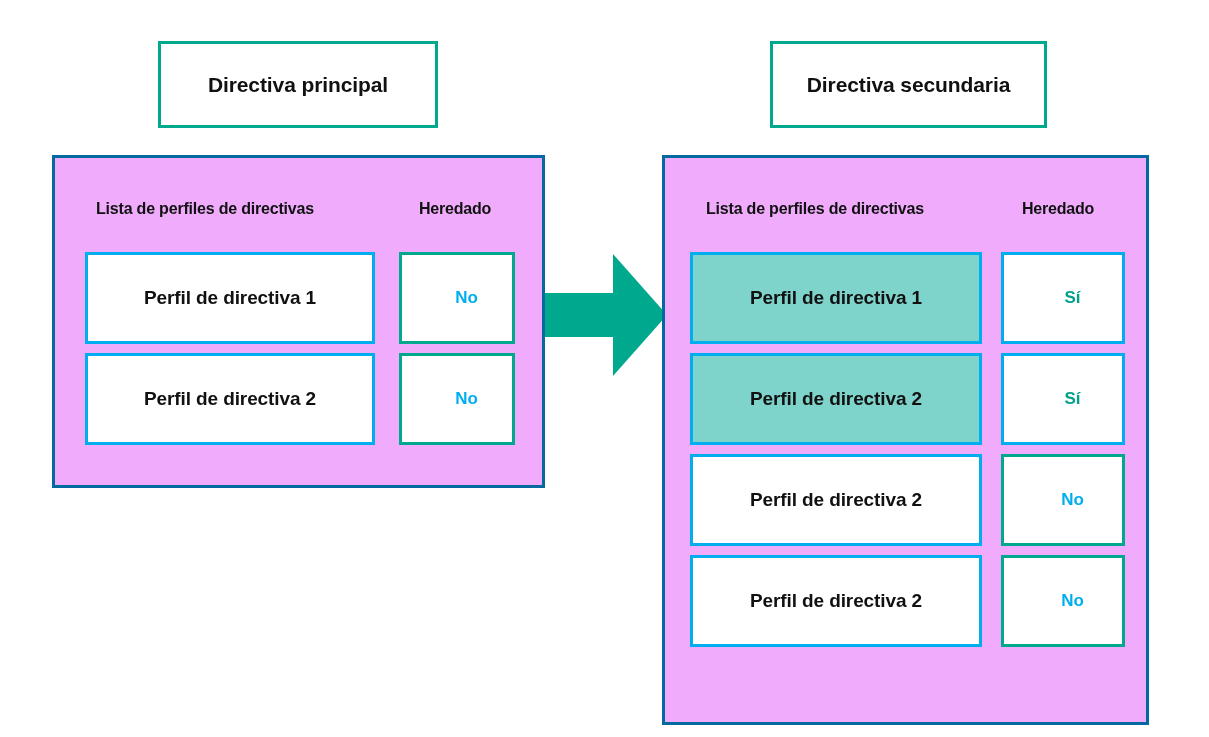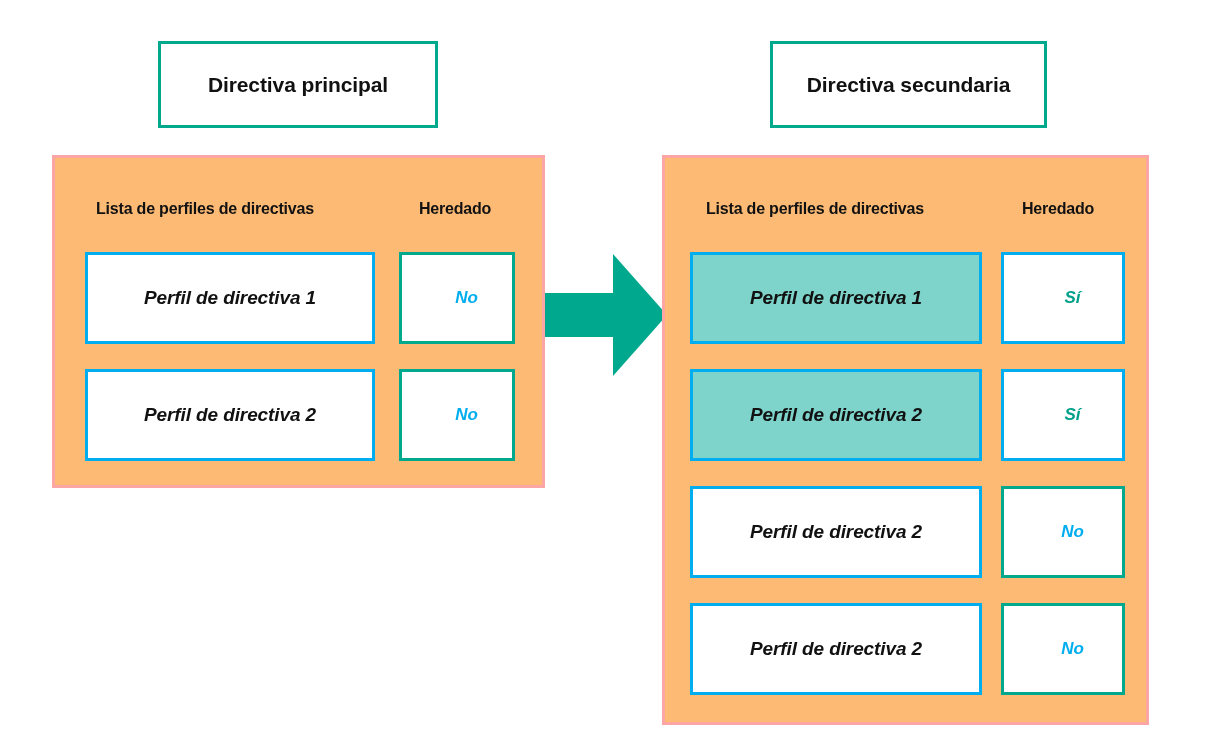--- a/index.html
+++ b/index.html
@@ -38,22 +38,22 @@
     letter-spacing: -0.1px;
     white-space: nowrap;
   }
   #title-primary   { left: 158px; top: 41px;  width: 280px; height: 87px; }
   #title-secondary { left: 770px; top: 41px;  width: 277px; height: 87px; }
 
   
   .panel {
     position: absolute;
     box-sizing: border-box;
-    border: 3px solid #fca5a5;
-    background: #fdba74;
+    border: 3px solid #0369a1;
+    background: #f0abfc;
   }
   #panel-primary   { left: 52px;  top: 155px; width: 493px; height: 333px; }
   #panel-secondary { left: 662px; top: 155px; width: 487px; height: 570px; }
 
   
   .col-headers {
     position: absolute;
     left: 0;
     top: 0;
     width: 100%;
@@ -75,22 +75,21 @@
 
   
   .rows {
     position: absolute;
     left: 0;
     top: 94px;
     width: 100%;
   }
   .row {
     position: relative;
-    height: 117px;
-    font-style: italic;
+    height: 101px;
   }
 
   .profile-box,
   .inherit-box {
     position: absolute;
     box-sizing: border-box;
     background: #ffffff;
     display: flex;
     align-items: center;
     justify-content: center;

